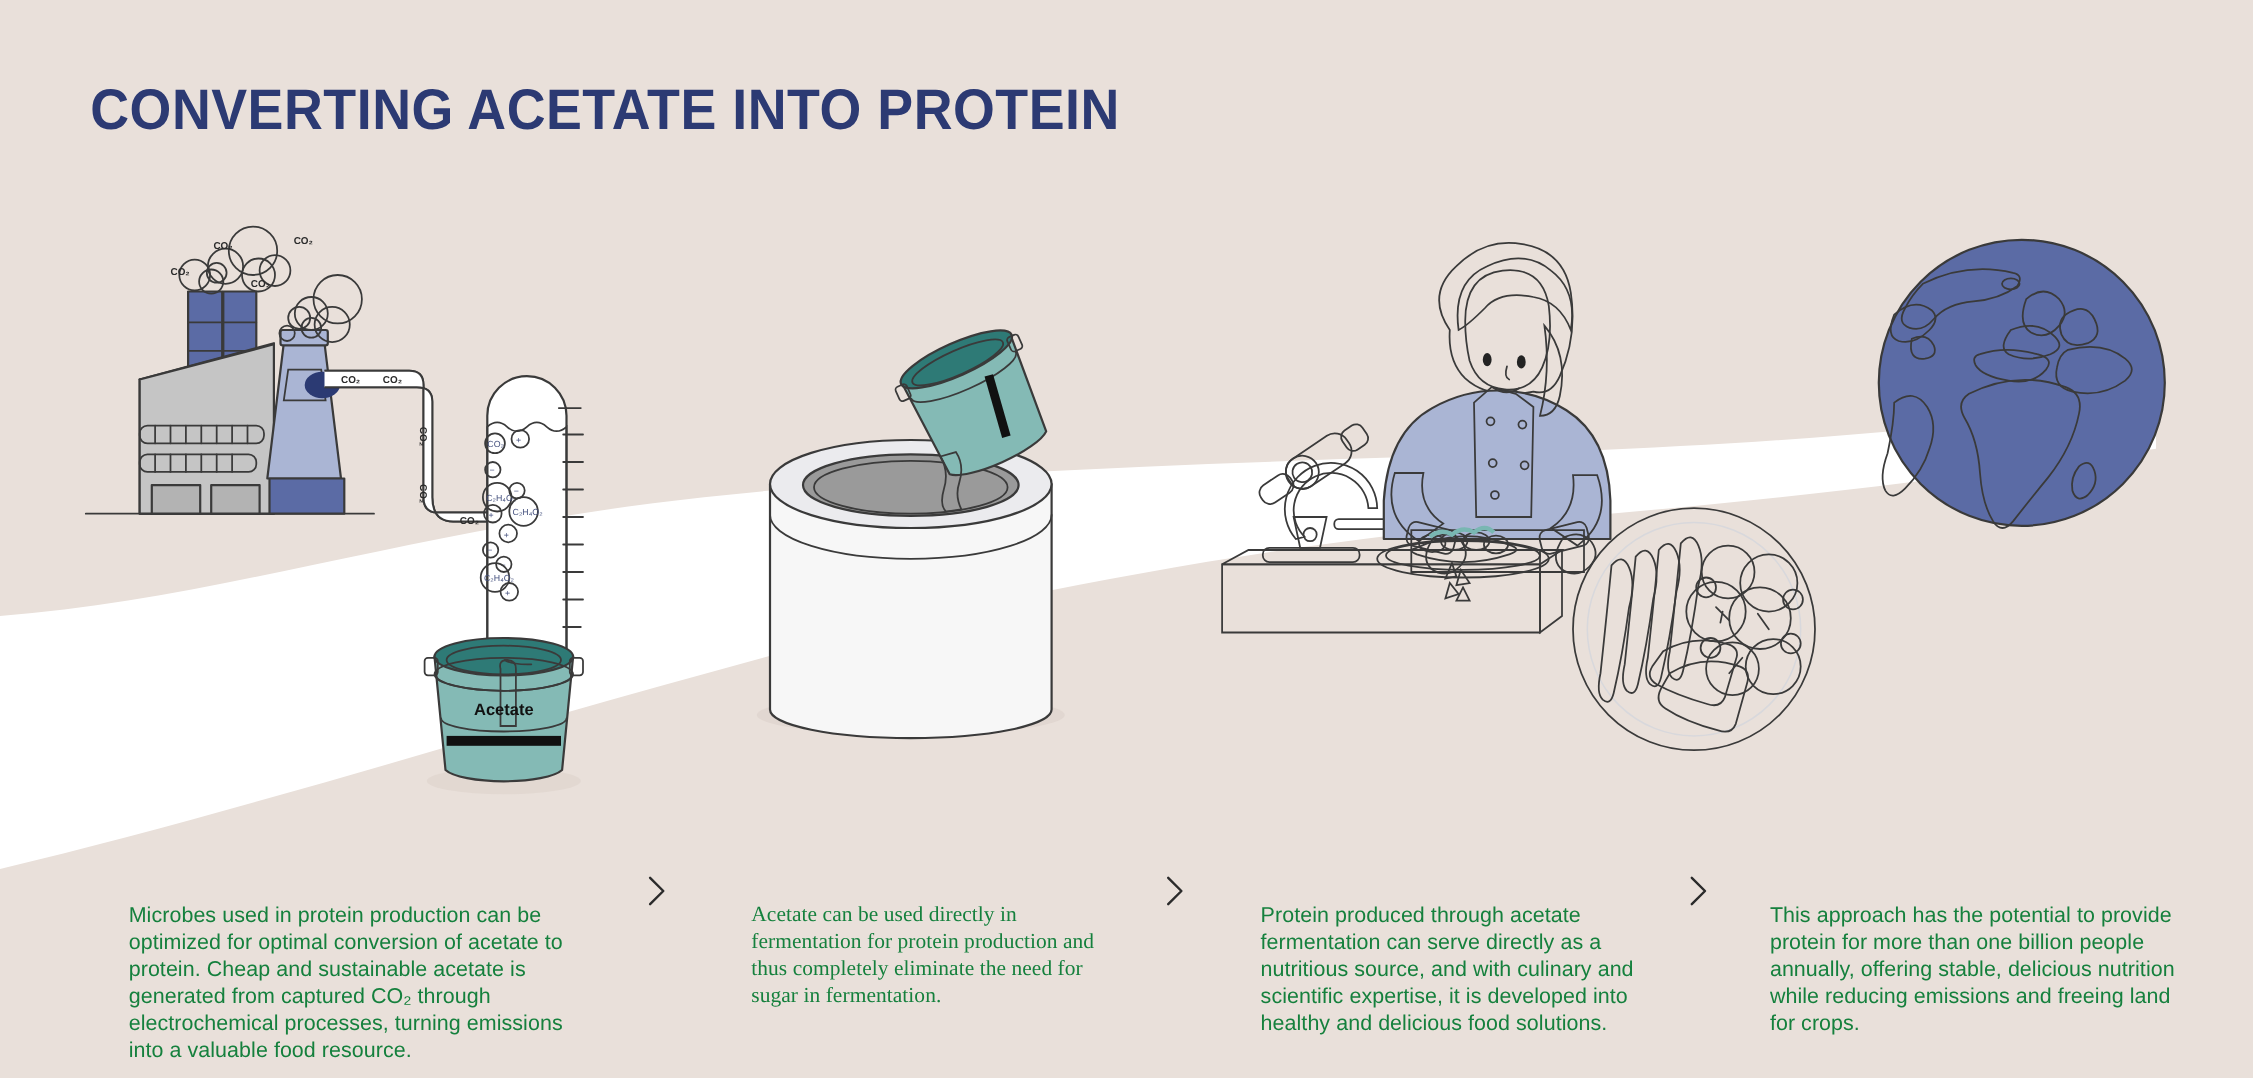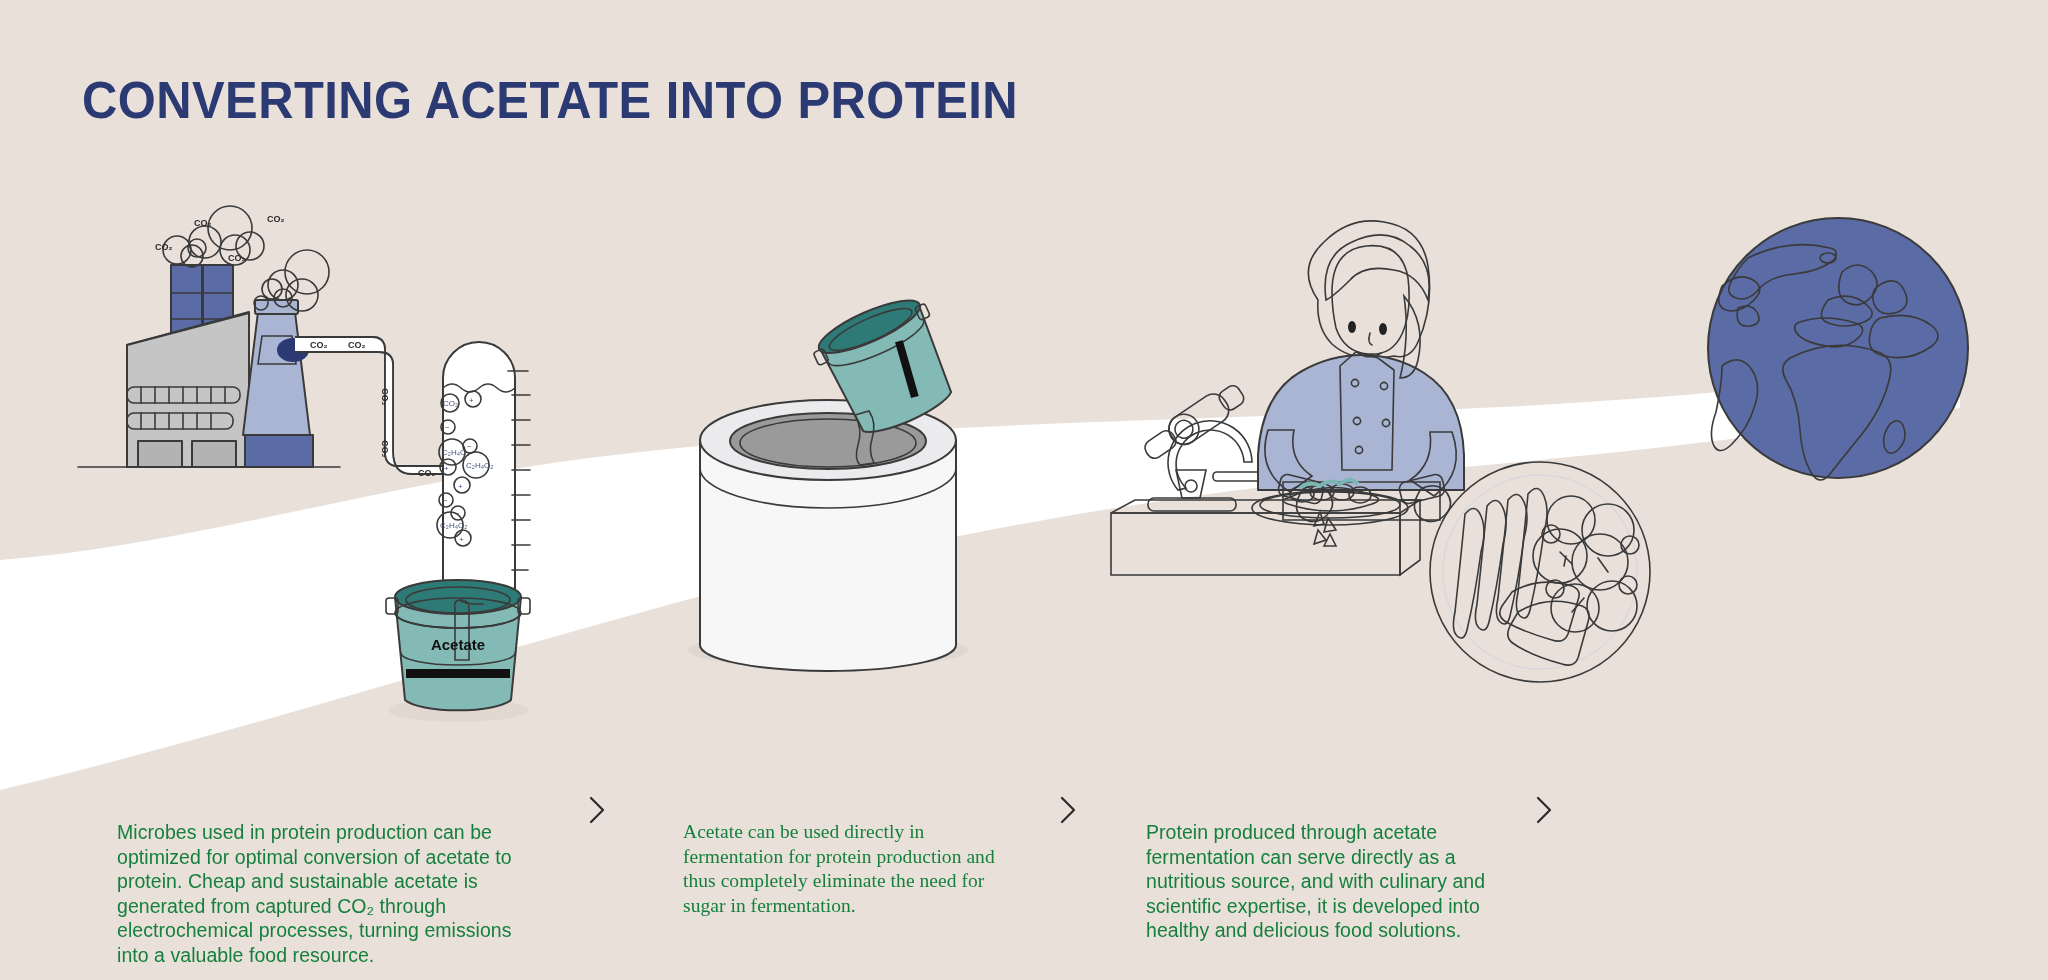--- a/index.html
+++ b/index.html
@@ -403,15 +403,16 @@
     <svg class="chev s2" viewBox="0 0 28 40">
       <path d="M8 8 L 20 20 L 8 32" fill="none" stroke="#2b2b2b" stroke-width="2.2" stroke-linecap="round" stroke-linejoin="round"></path>
     </svg>
 
     <div class="cap c3">Protein produced through acetate fermentation can serve directly as a nutritious source, and with culinary and scientific expertise, it is developed into healthy and delicious food solutions.</div>
 
     <svg class="chev s3" viewBox="0 0 28 40">
       <path d="M8 8 L 20 20 L 8 32" fill="none" stroke="#2b2b2b" stroke-width="2.2" stroke-linecap="round" stroke-linejoin="round"></path>
     </svg>
 
+    <div class="cap c4">This approach has the potential to provide protein for more than one billion people annually, offering stable, delicious nutrition while reducing emissions and freeing land for crops.</div>
   </div>
 
 </div>
 
 </body></html>

